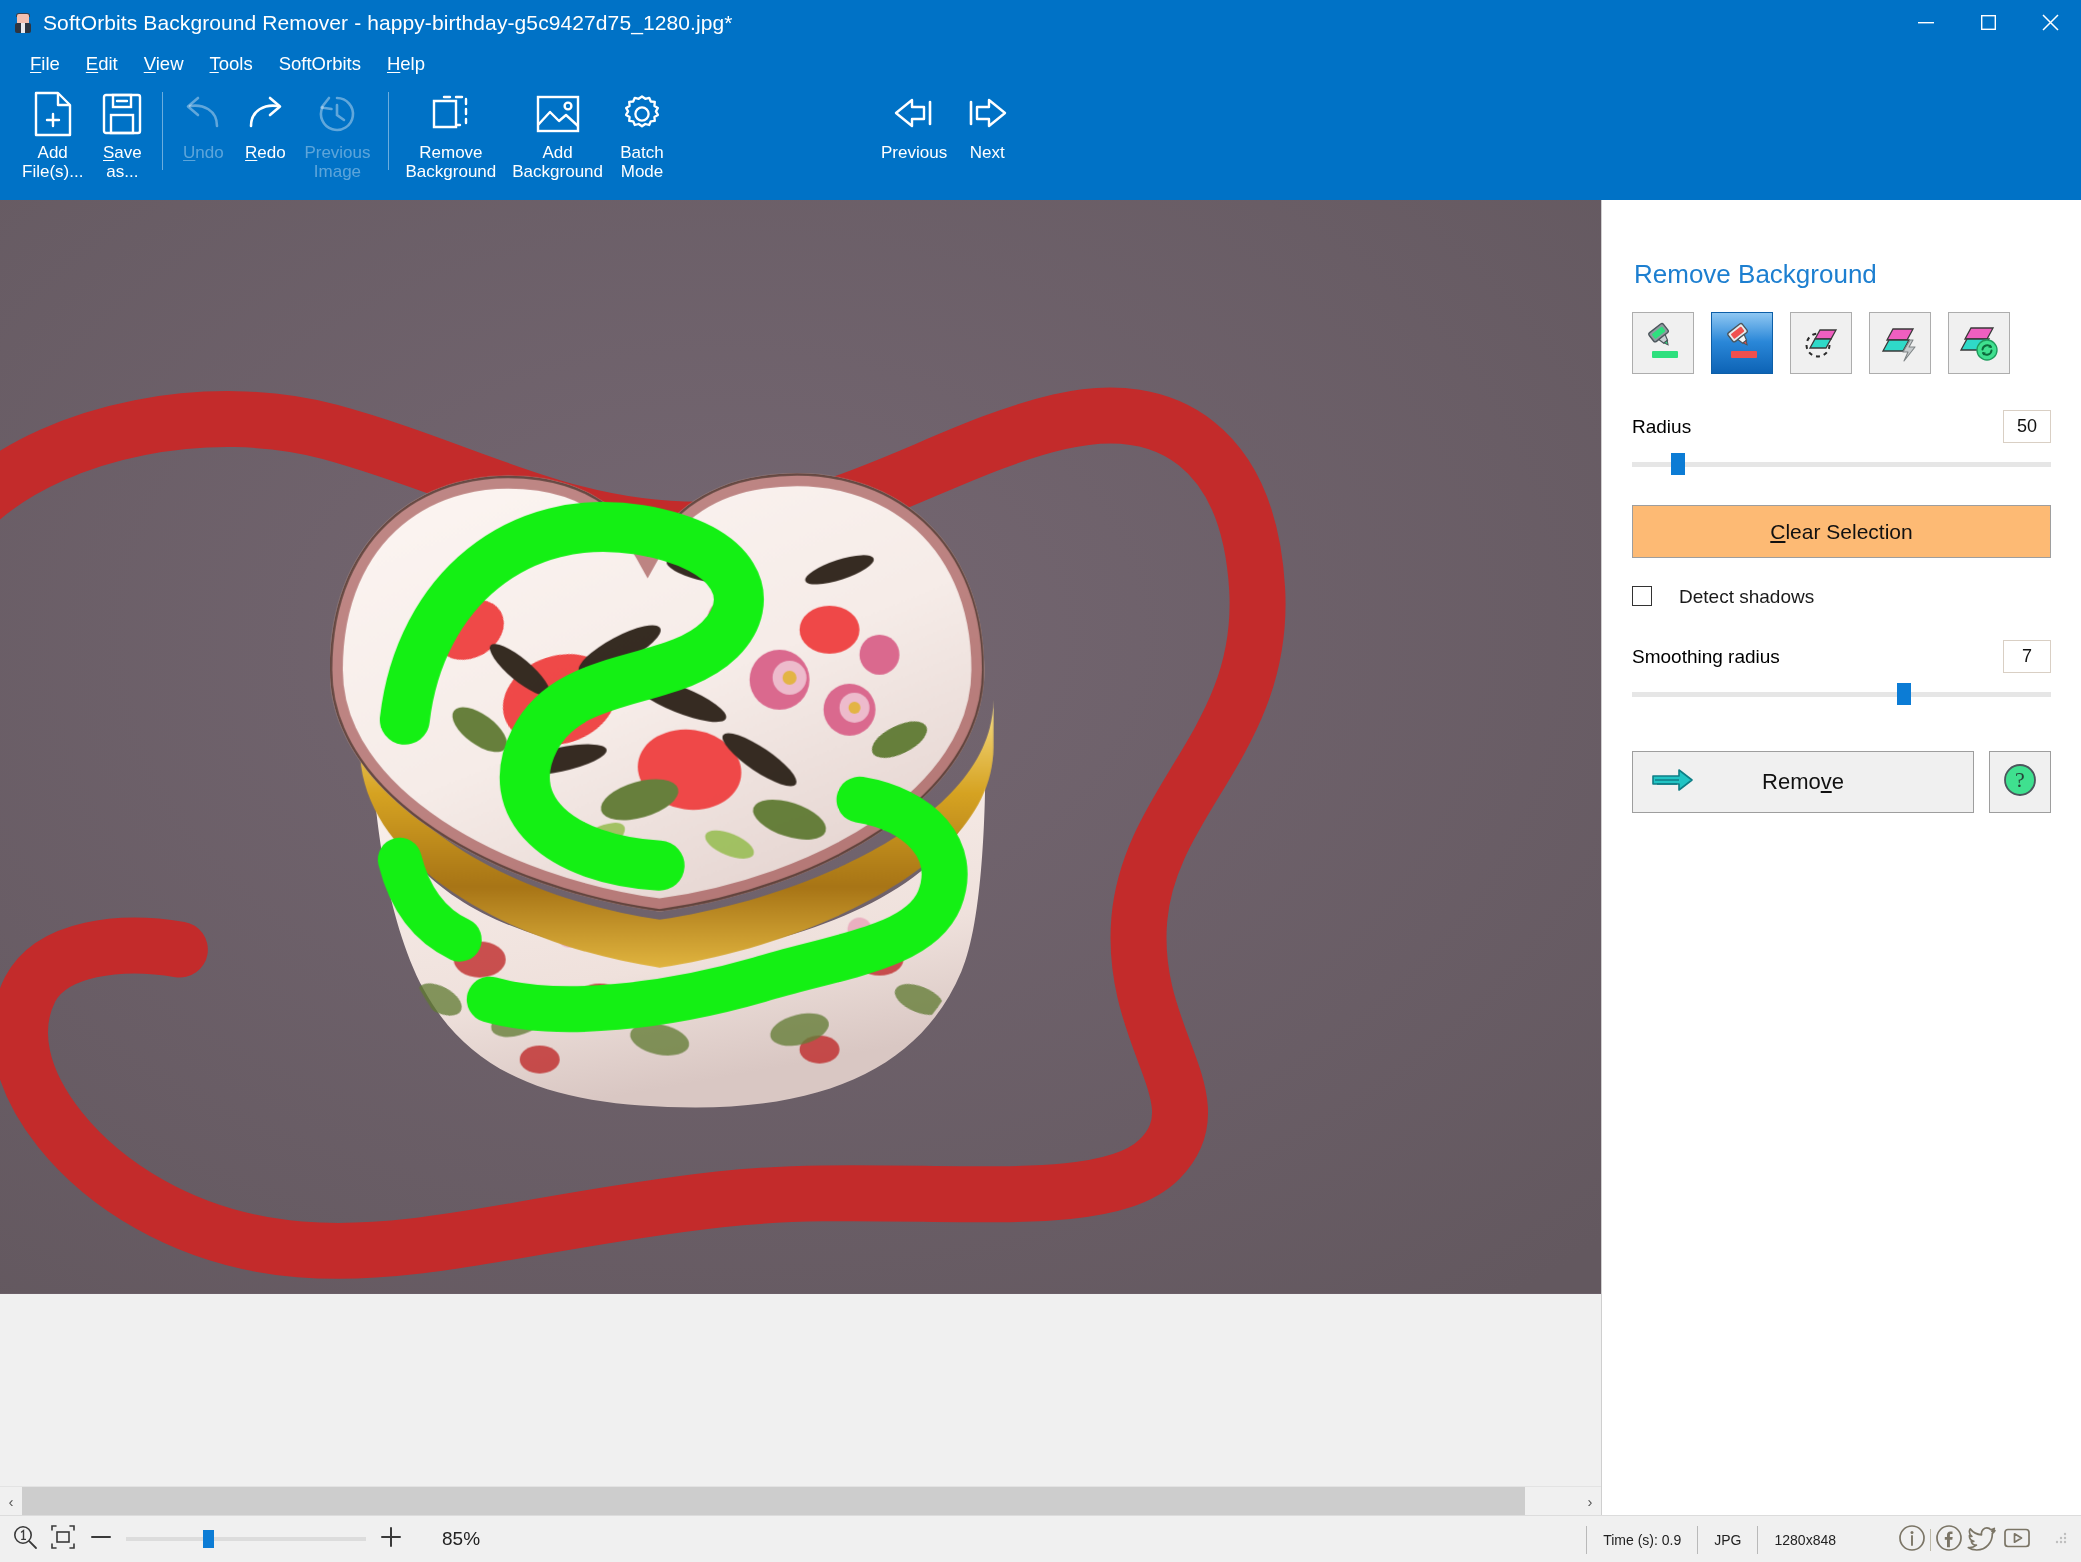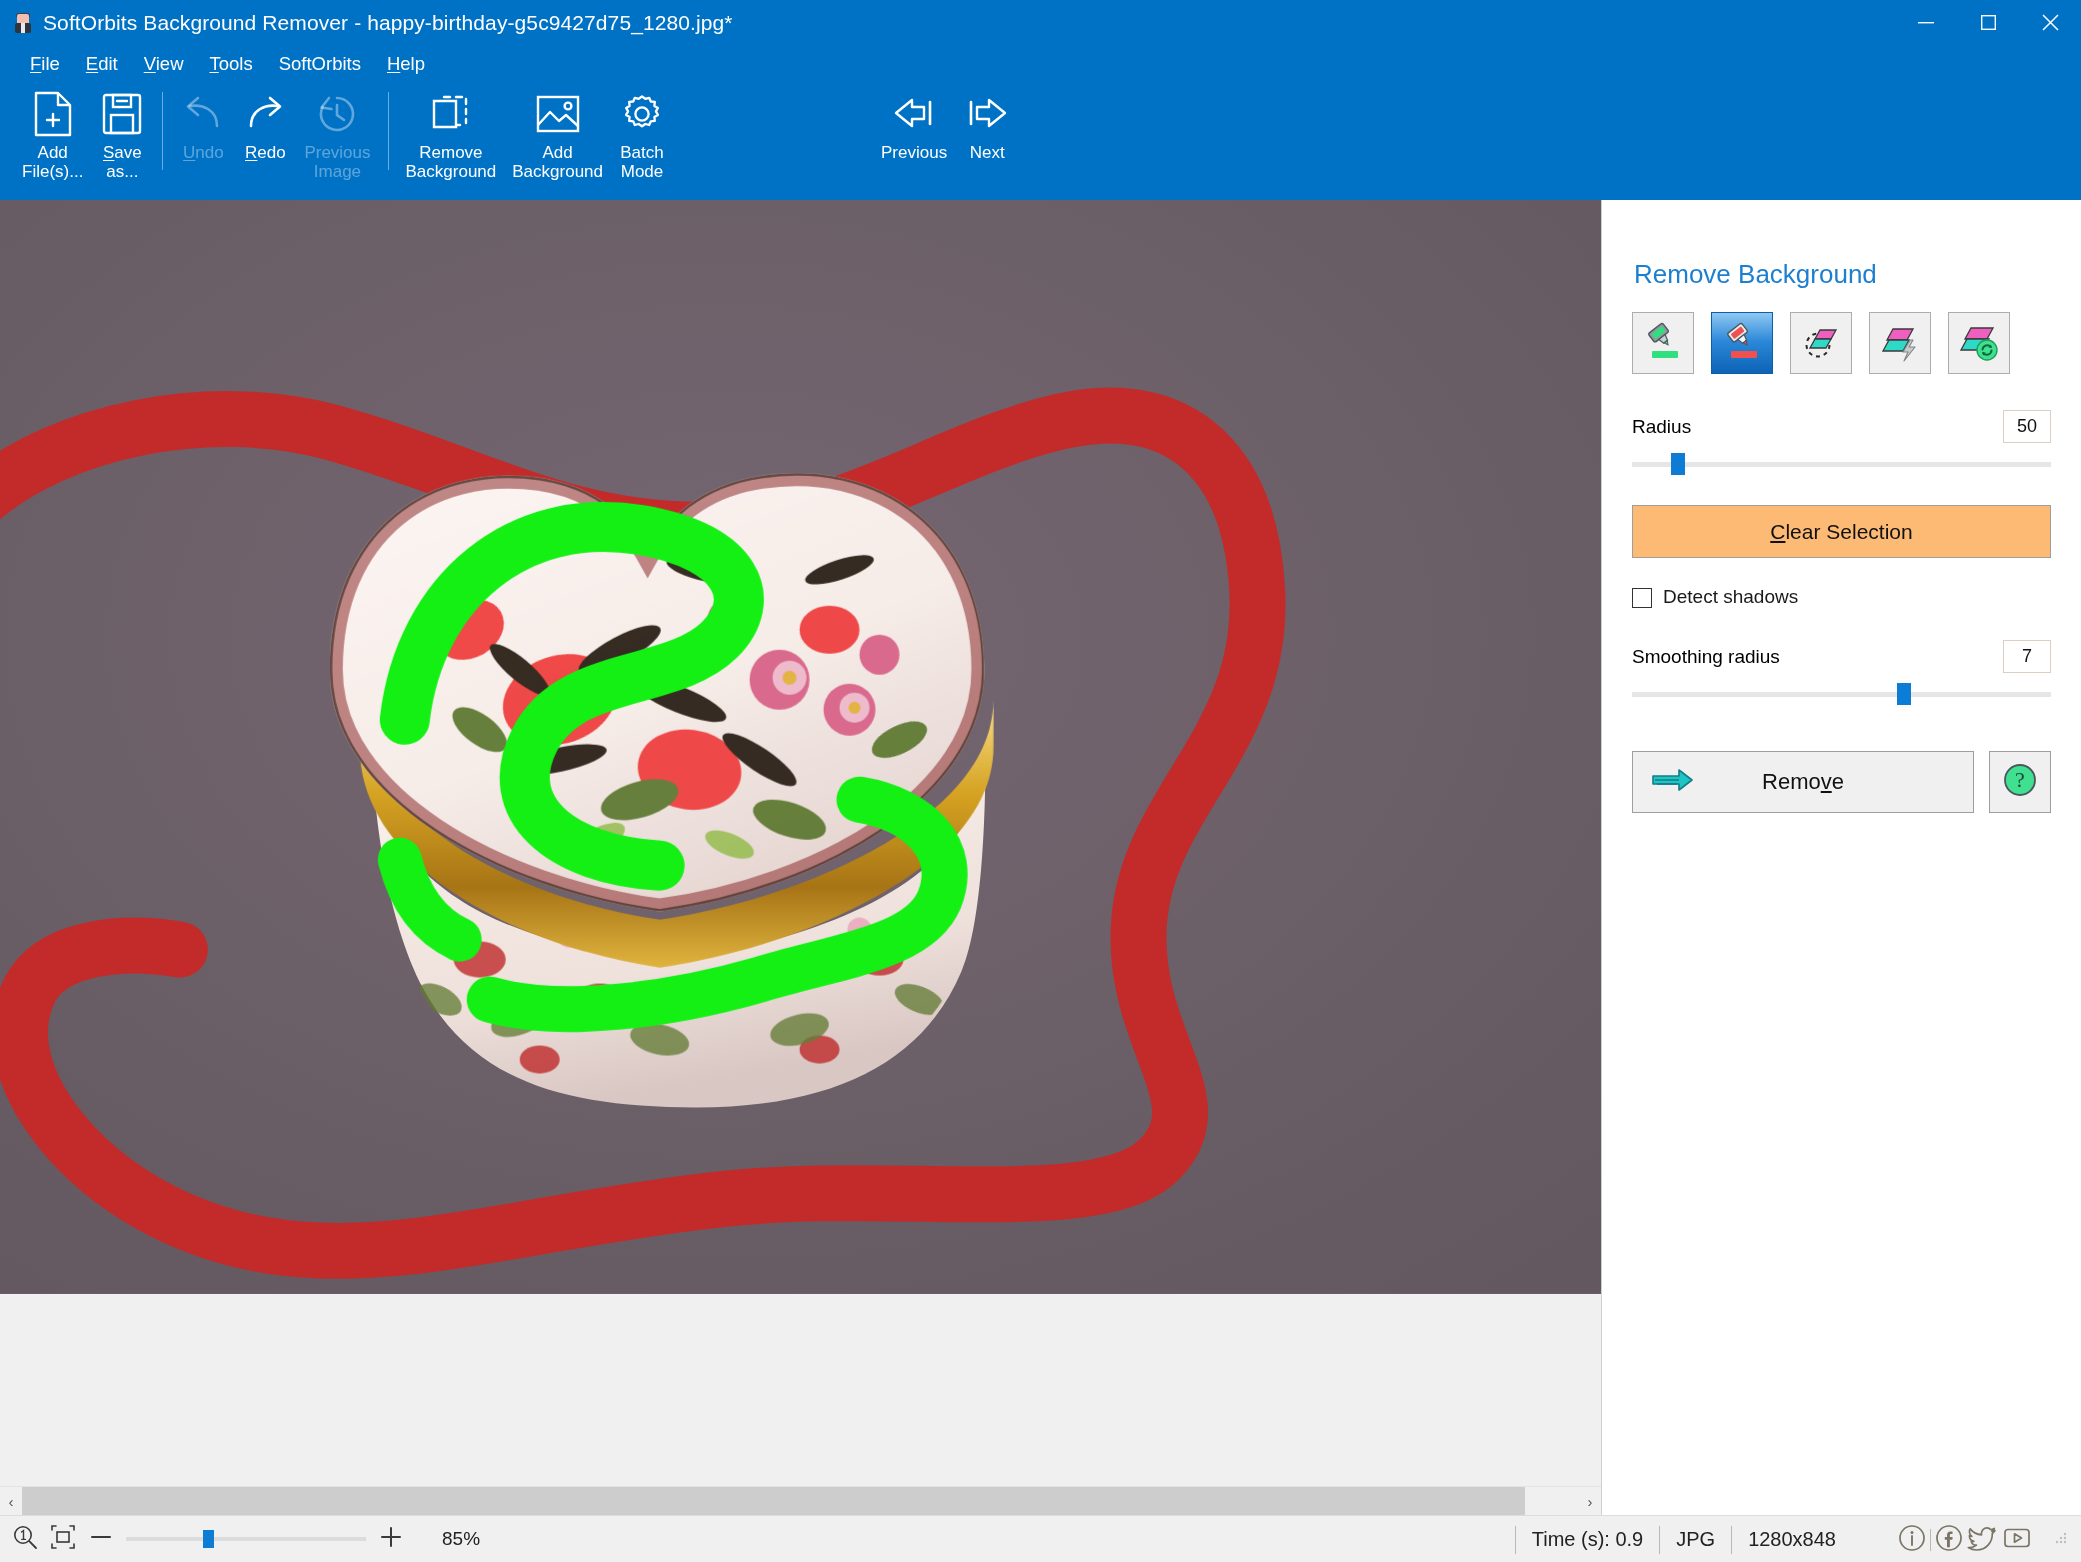--- a/index.html
+++ b/index.html
@@ -99,21 +99,21 @@
   .slider{position:relative;height:22px;margin-bottom:30px;}
   .sl-track{position:absolute;left:0;right:0;top:9px;height:5px;background:#e6e6e6;}
   .sl-thumb{position:absolute;top:0;width:14px;height:22px;background:#0c7cd5;}
 
   .big-btn{
     width:100%;height:53px;border:1px solid #9e9e9e;background:#fdba74;box-sizing:border-box;
     display:flex;align-items:center;justify-content:center;font-size:21px;color:#111;cursor:default;
     margin-bottom:28px;
   }
   .big-btn u{text-decoration:underline;text-underline-offset:2px;}
-  .check-row{display:flex;align-items:flex-end;gap:11px;margin-bottom:32px;}
+  .check-row{display:flex;align-items:flex-start;gap:27px;margin-bottom:32px;}
   .checkbox{width:20px;height:20px;border:1px solid #333;background:#fff;box-sizing:border-box;}
   .check-lab{font-size:19px;color:#1a1a1a;}
 
   .action-row{display:flex;gap:15px;margin-top:46px;align-items:stretch;}
   .remove-btn{
     flex:1 1 auto;height:62px;border:1px solid #9e9e9e;background:#f0f0f0;box-sizing:border-box;
     display:flex;align-items:center;position:relative;cursor:default;
   }
   .remove-btn .lbl{flex:1 1 auto;text-align:center;font-size:22px;color:#111;}
   .remove-btn .lbl u{text-decoration:underline;text-underline-offset:2px;}
@@ -129,21 +129,21 @@
     border-top:1px solid #dcdcdc;box-sizing:border-box;position:relative;
   }
   .sb-left{display:flex;align-items:center;padding-left:12px;gap:12px;}
   .zoom-slider{position:relative;width:240px;height:18px;}
   .zs-track{position:absolute;left:0;right:0;top:7px;height:4px;background:#dcdcdc;}
   .zs-thumb{position:absolute;top:0;width:11px;height:18px;background:#0c7cd5;}
   .zoom-pct{font-size:19px;color:#222;margin-left:26px;}
   .sb-right{position:absolute;right:10px;top:0;height:47px;display:flex;align-items:center;gap:0px;}
   .sb-cell{
     display:flex;align-items:center;height:28px;padding:0 16px;border-left:1px solid #b9b9b9;
-    font-size:20px;color:#222;white-space:nowrap;
+    font-size:14px;color:#222;white-space:nowrap;
   }
   .social{display:flex;align-items:center;gap:2px;margin-left:44px;}
   .grip{margin-left:20px;margin-right:2px;opacity:.5;}
   .sep-v{width:1px;height:22px;background:#bdb9a8;}
 </style>
 </head>
 <body>
 
 <div class="app">
 

